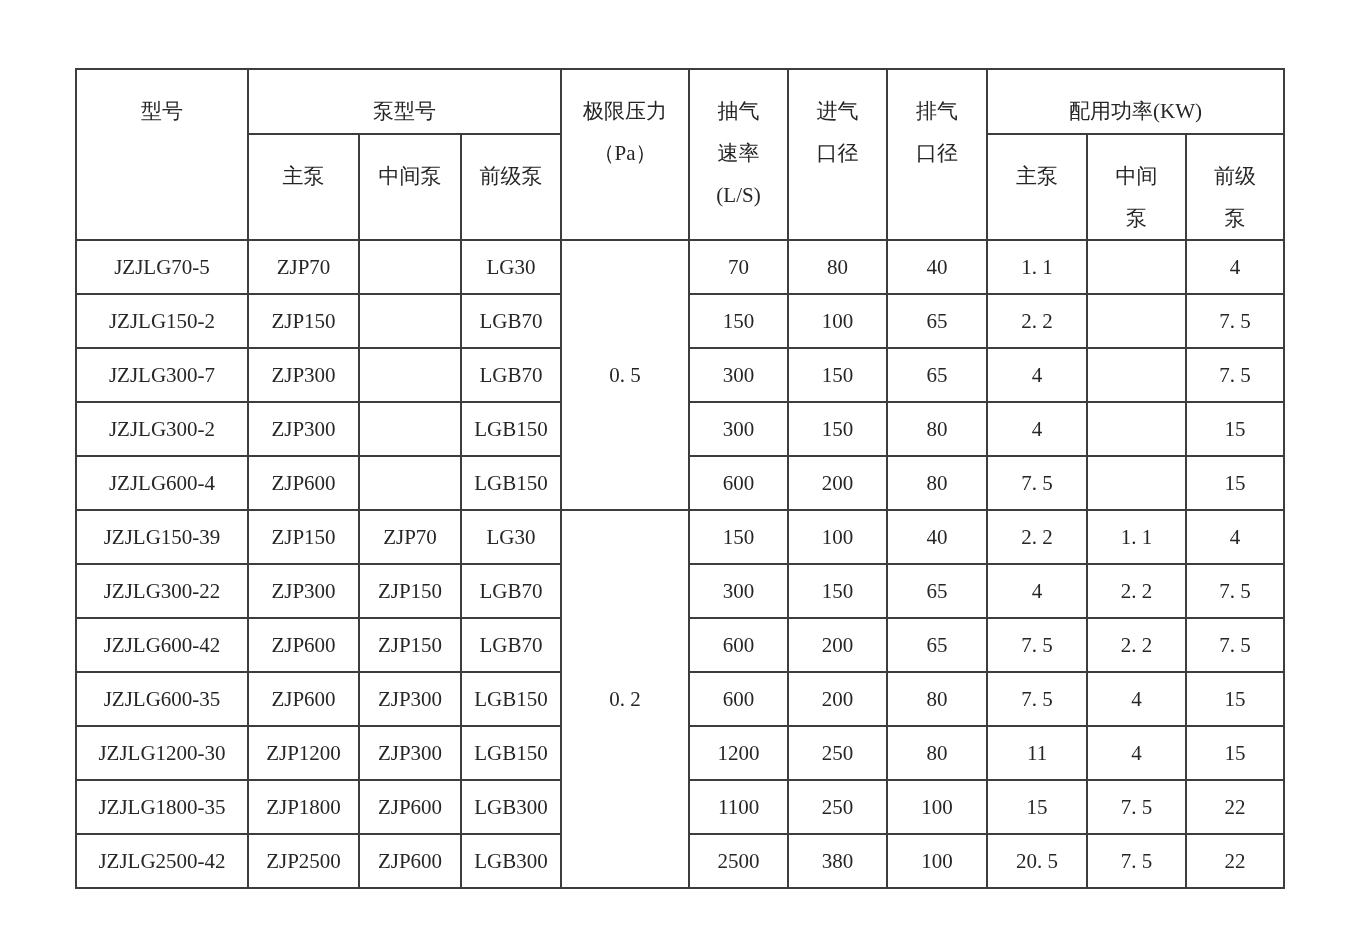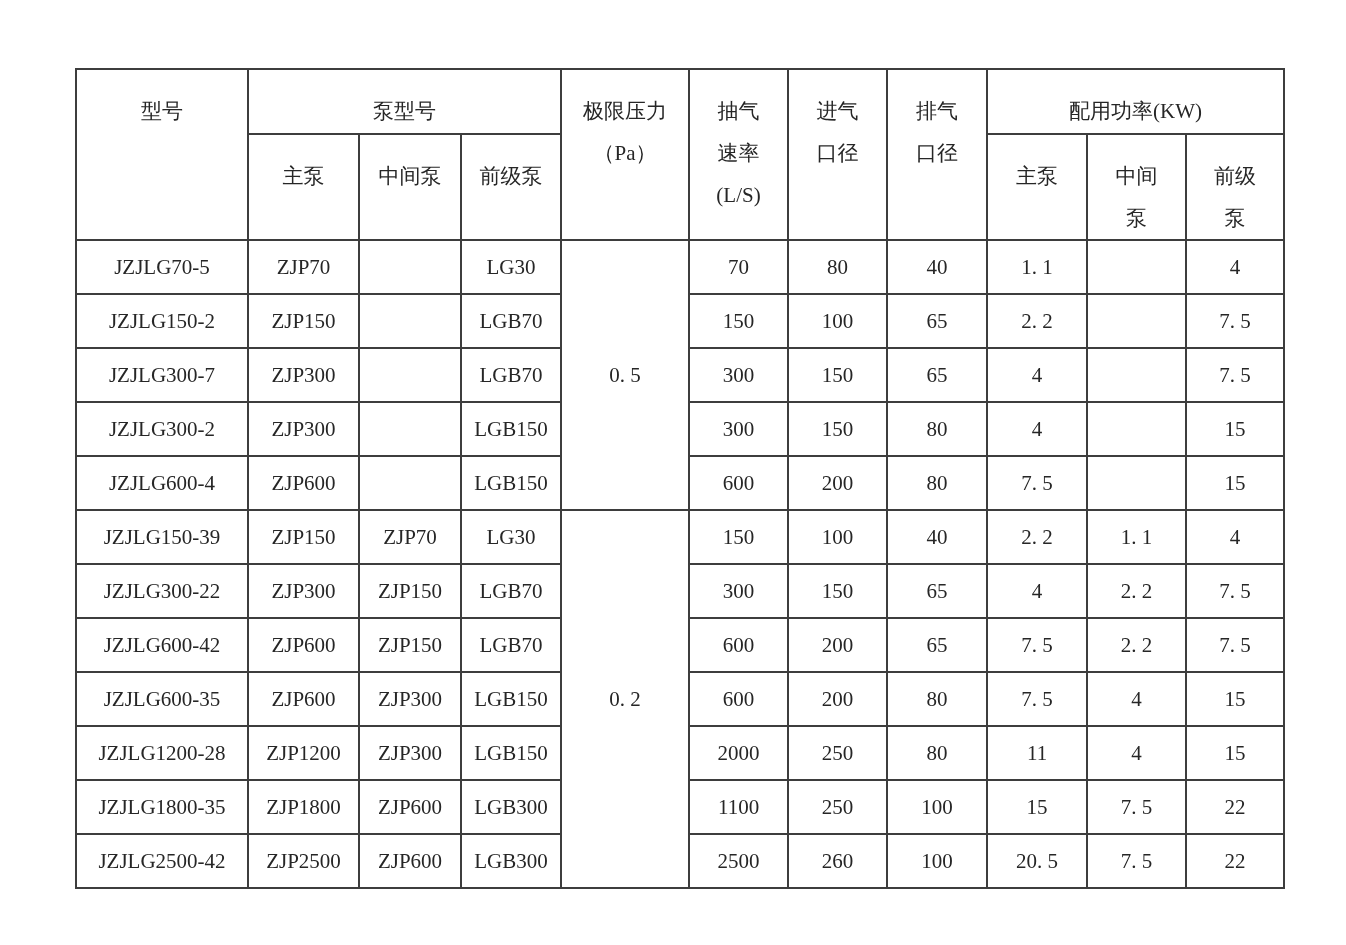--- a/index.html
+++ b/index.html
@@ -222,25 +222,25 @@
         <td>ZJP300</td>
         <td>LGB150</td>
         <td>600</td>
         <td>200</td>
         <td>80</td>
         <td>7. 5</td>
         <td>4</td>
         <td>15</td>
       </tr>
       <tr class="drow">
-        <td>JZJLG1200-28</td>
+        <td>JZJLG1200-30</td>
         <td>ZJP1200</td>
         <td>ZJP300</td>
         <td>LGB150</td>
-        <td>2000</td>
+        <td>1200</td>
         <td>250</td>
         <td>80</td>
         <td>11</td>
         <td>4</td>
         <td>15</td>
       </tr>
       <tr class="drow">
         <td>JZJLG1800-35</td>
         <td>ZJP1800</td>
         <td>ZJP600</td>
@@ -251,21 +251,21 @@
         <td>15</td>
         <td>7. 5</td>
         <td>22</td>
       </tr>
       <tr class="drow">
         <td>JZJLG2500-42</td>
         <td>ZJP2500</td>
         <td>ZJP600</td>
         <td>LGB300</td>
         <td>2500</td>
-        <td>260</td>
+        <td>380</td>
         <td>100</td>
         <td>20. 5</td>
         <td>7. 5</td>
         <td>22</td>
       </tr>
     </tbody>
       </table>
   </div>
 </div>
 

